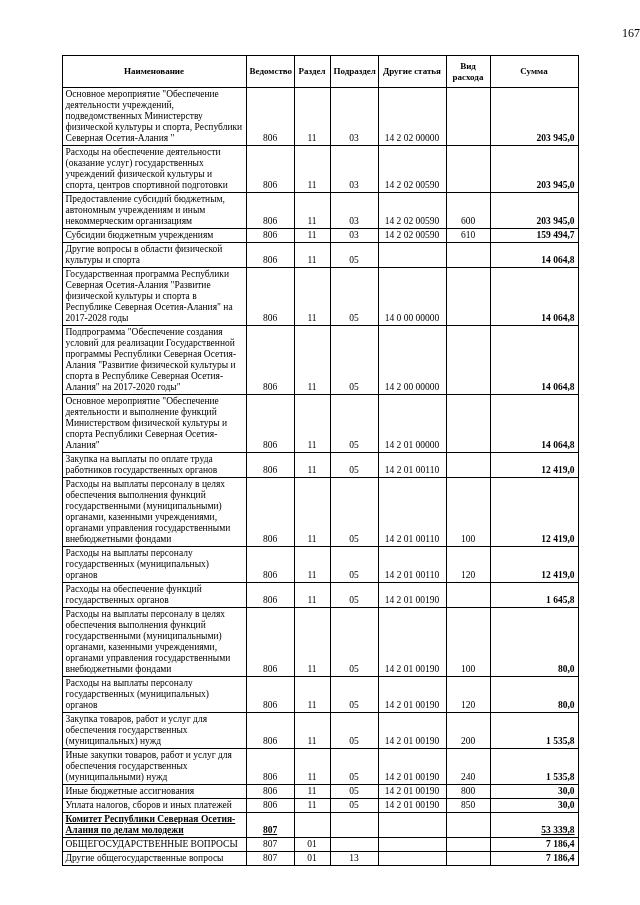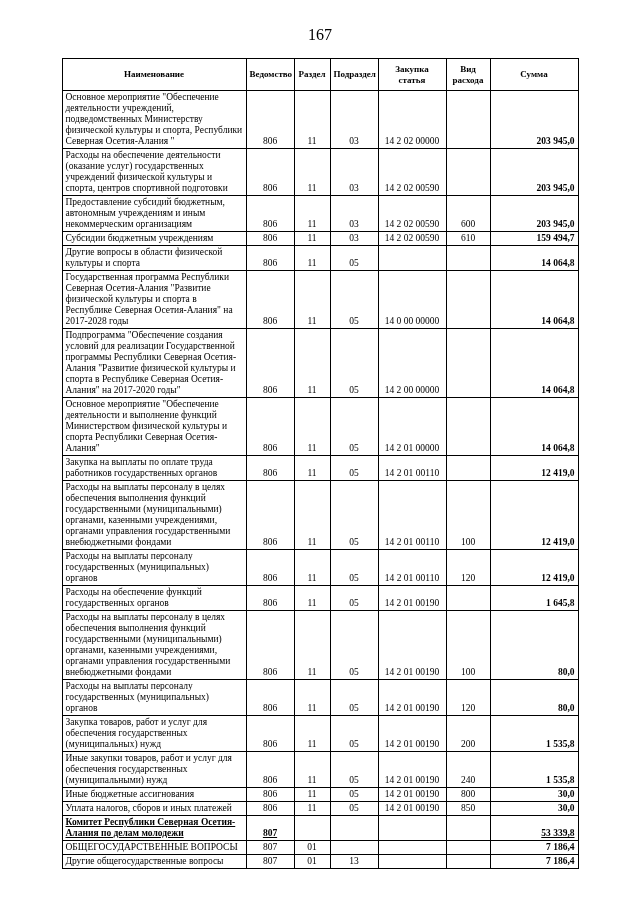--- a/index.html
+++ b/index.html
@@ -1,21 +1,21 @@
 <!DOCTYPE html>
 <html><head>
 <meta charset="utf-8">
 <style>
   html,body{margin:0;padding:0;background:#fff;}
   .page{
     width:640px;height:905px;background:#fff;color:#000;
     font-family:"Liberation Serif","DejaVu Serif",serif;
     box-sizing:border-box;padding-top:26px;overflow:hidden;
   }
-  .page-number{text-align:center;font-size:16px;margin-bottom:8px;}
+  .page-number{text-align:right;font-size:12px;margin-bottom:8px;}
   table.budget{
     border-collapse:collapse;margin:14px auto;table-layout:fixed;width:516px;
     font-size:9.5px;line-height:11px;
   }
   table.budget th, table.budget td{
     border:1px solid #000;padding:1px 3px;box-sizing:border-box;overflow:hidden;
   }
   table.budget th{
     font-weight:bold;text-align:center;vertical-align:middle;
     font-size:9px;height:32px;line-height:11px;
@@ -39,21 +39,21 @@
       <col style="width:68px">
       <col style="width:44px">
       <col style="width:88px">
     </colgroup>
     <thead>
       <tr>
         <th>Наименование</th>
         <th>Ведомство</th>
         <th>Раздел</th>
         <th>Подраздел</th>
-        <th>Закупка статья</th>
+        <th>Другие статья</th>
         <th>Вид расхода</th>
         <th>Сумма</th>
       </tr>
     </thead>
     <tbody>
         <tr>
           <td class="name">Основное мероприятие "Обеспечение деятельности учреждений, подведомственных Министерству физической культуры и спорта, Республики Северная Осетия-Алания "</td>
           <td class="dept">806</td>
           <td class="sec">11</td>
           <td class="sub">03</td>

